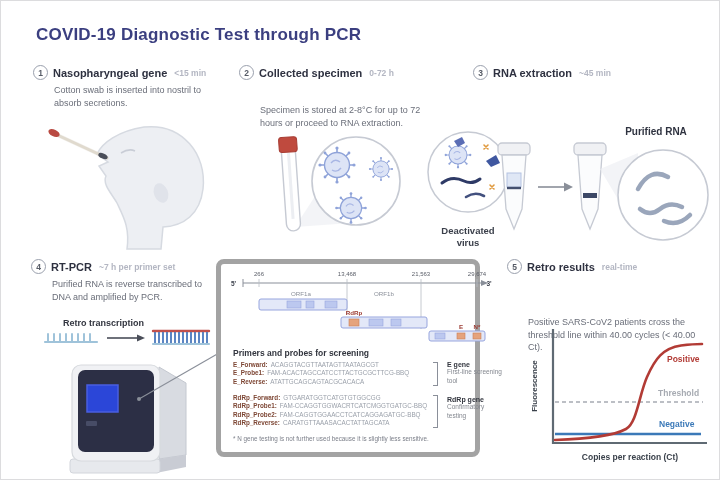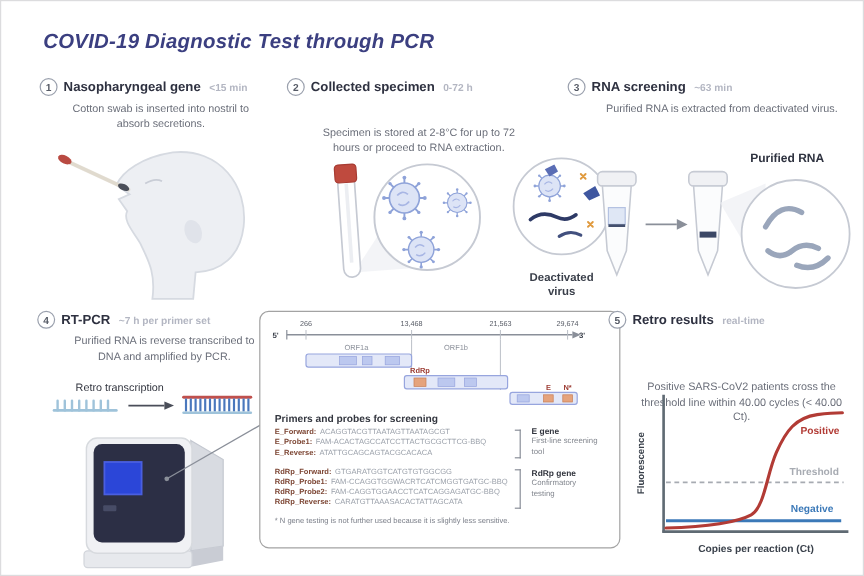--- a/index.html
+++ b/index.html
@@ -1,32 +1,32 @@
 <!DOCTYPE html>
 <html><head>
 <meta charset="utf-8">
 <style>
   * { margin:0; padding:0; box-sizing:border-box; }
   body { font-family:"Liberation Sans", sans-serif; background:#f4f4f5; }
   .canvas { position:relative; width:720px; height:480px; background:#ffffff;
             border:1px solid #dcdcde; overflow:hidden; }
   .page-title { position:absolute; left:35px; top:24px; font-size:17px; font-weight:bold;
-                color:#3b3f80; letter-spacing:.2px;font-style:italic; }
+                color:#3b3f80; letter-spacing:.2px; }
   .step { position:absolute; }
   .step-head { display:flex; align-items:center; gap:5px; }
   .num { width:15px; height:15px; flex:0 0 15px; border:1.2px solid #9aa0ad; border-radius:50%;
          font-size:8.5px; display:flex; align-items:center; justify-content:center;
          color:#565b66; font-weight:bold; background:#fff; }
   .stitle { font-size:11px; font-weight:bold; color:#2e3140; white-space:nowrap; }
   .stime { font-size:8.5px; color:#b3b6c2; margin-left:2px; white-space:nowrap;font-weight:bold; }
-  .sdesc { font-size:9px; color:#6a6e79; line-height:1.4; margin:4px 0 0 21px;text-align:center; }
+  .sdesc { font-size:9px; color:#6a6e79; line-height:1.4; margin:4px 0 0 21px; }
   .ill { position:absolute; }
-  .retro-label { position:absolute; left:62px; top:317px; font-size:9px; font-weight:normal; color:#32353f;text-align:center; }
-  .pbox { position:absolute; left:215px; top:258px; width:301px; height:198px; background:#fff;
-          border:1px solid #a3a3a3; border-radius:8px; }
+  .retro-label { position:absolute; left:62px; top:317px; font-size:9px; font-weight:bold; color:#32353f;text-align:center; }
+  .pbox { position:absolute; left:215px; top:258px; width:264px; height:198px; background:#fff;
+          border:5px solid #a3a3a3; border-radius:8px; }
   .pbox .heading { position:absolute; left:12px; top:84px; font-size:8.5px; font-weight:bold; color:#33363f; }
   .seqrow { display:flex; gap:3px; line-height:1.32; white-space:nowrap; }
   .seqlabel { font-size:6.3px; font-weight:bold; color:#7d4634; }
   .seq { font-size:6.3px; color:#9aa0aa; }
   .eset { position:absolute; left:12px; top:97px; }
   .rset { position:absolute; left:12px; top:130px; }
   .bracket { position:absolute; width:5px; border-top:1px solid #8a8f99; border-right:1px solid #8a8f99;
              border-bottom:1px solid #8a8f99; }
   .bracket.e { left:212px; top:98px; height:24px; }
   .bracket.r { left:212px; top:131px; height:33px; }
@@ -59,24 +59,23 @@
       <span class="num">2</span>
       <span class="stitle">Collected specimen</span>
       <span class="stime">0-72 h</span>
     </div>
     <p class="sdesc" style="width:178px;margin-top:24px;">Specimen is stored at 2-8°C for up to 72 hours or proceed to RNA extraction.</p>
   </div>
 
   <div class="step" style="left:472px; top:64px; width:238px;">
     <div class="step-head">
       <span class="num">3</span>
-      <span class="stitle">RNA screening</span>
-      <span class="stime">~63 min</span>
-    </div>
-    <p class="sdesc" style="width:215px;">Purified RNA is extracted from deactivated virus.</p>
+      <span class="stitle">RNA extraction</span>
+      <span class="stime">~45 min</span>
+    </div>
   </div>
 
   <svg class="ill" style="left:40px; top:112px;" width="185" height="138" viewBox="0 0 185 138">
     <path d="M103,14 C142,10 166,42 162,76 C159,101 143,113 122,114 L120,136 L86,136
          C89,114 82,103 76,90 C71,81 61,71 65,63 L58,53 L67,49 L56,41
          C61,30 77,18 103,14 Z" fill="#edeff3" stroke="#d6dae1" stroke-width="1.5"></path>
     <ellipse cx="120" cy="80" rx="7" ry="10" fill="#e0e3ea" transform="rotate(-20 120 80)"></ellipse>
     <path d="M80,40 q8,-5 14,-2" fill="none" stroke="#c9cdd6" stroke-width="1.5"></path>
     <line x1="12" y1="20" x2="66" y2="45" stroke="#e9e3d8" stroke-width="3" stroke-linecap="round"></line>
     <line x1="12" y1="20" x2="66" y2="45" stroke="#c9c2b4" stroke-width="3.6" stroke-linecap="round" opacity="0.25"></line>

